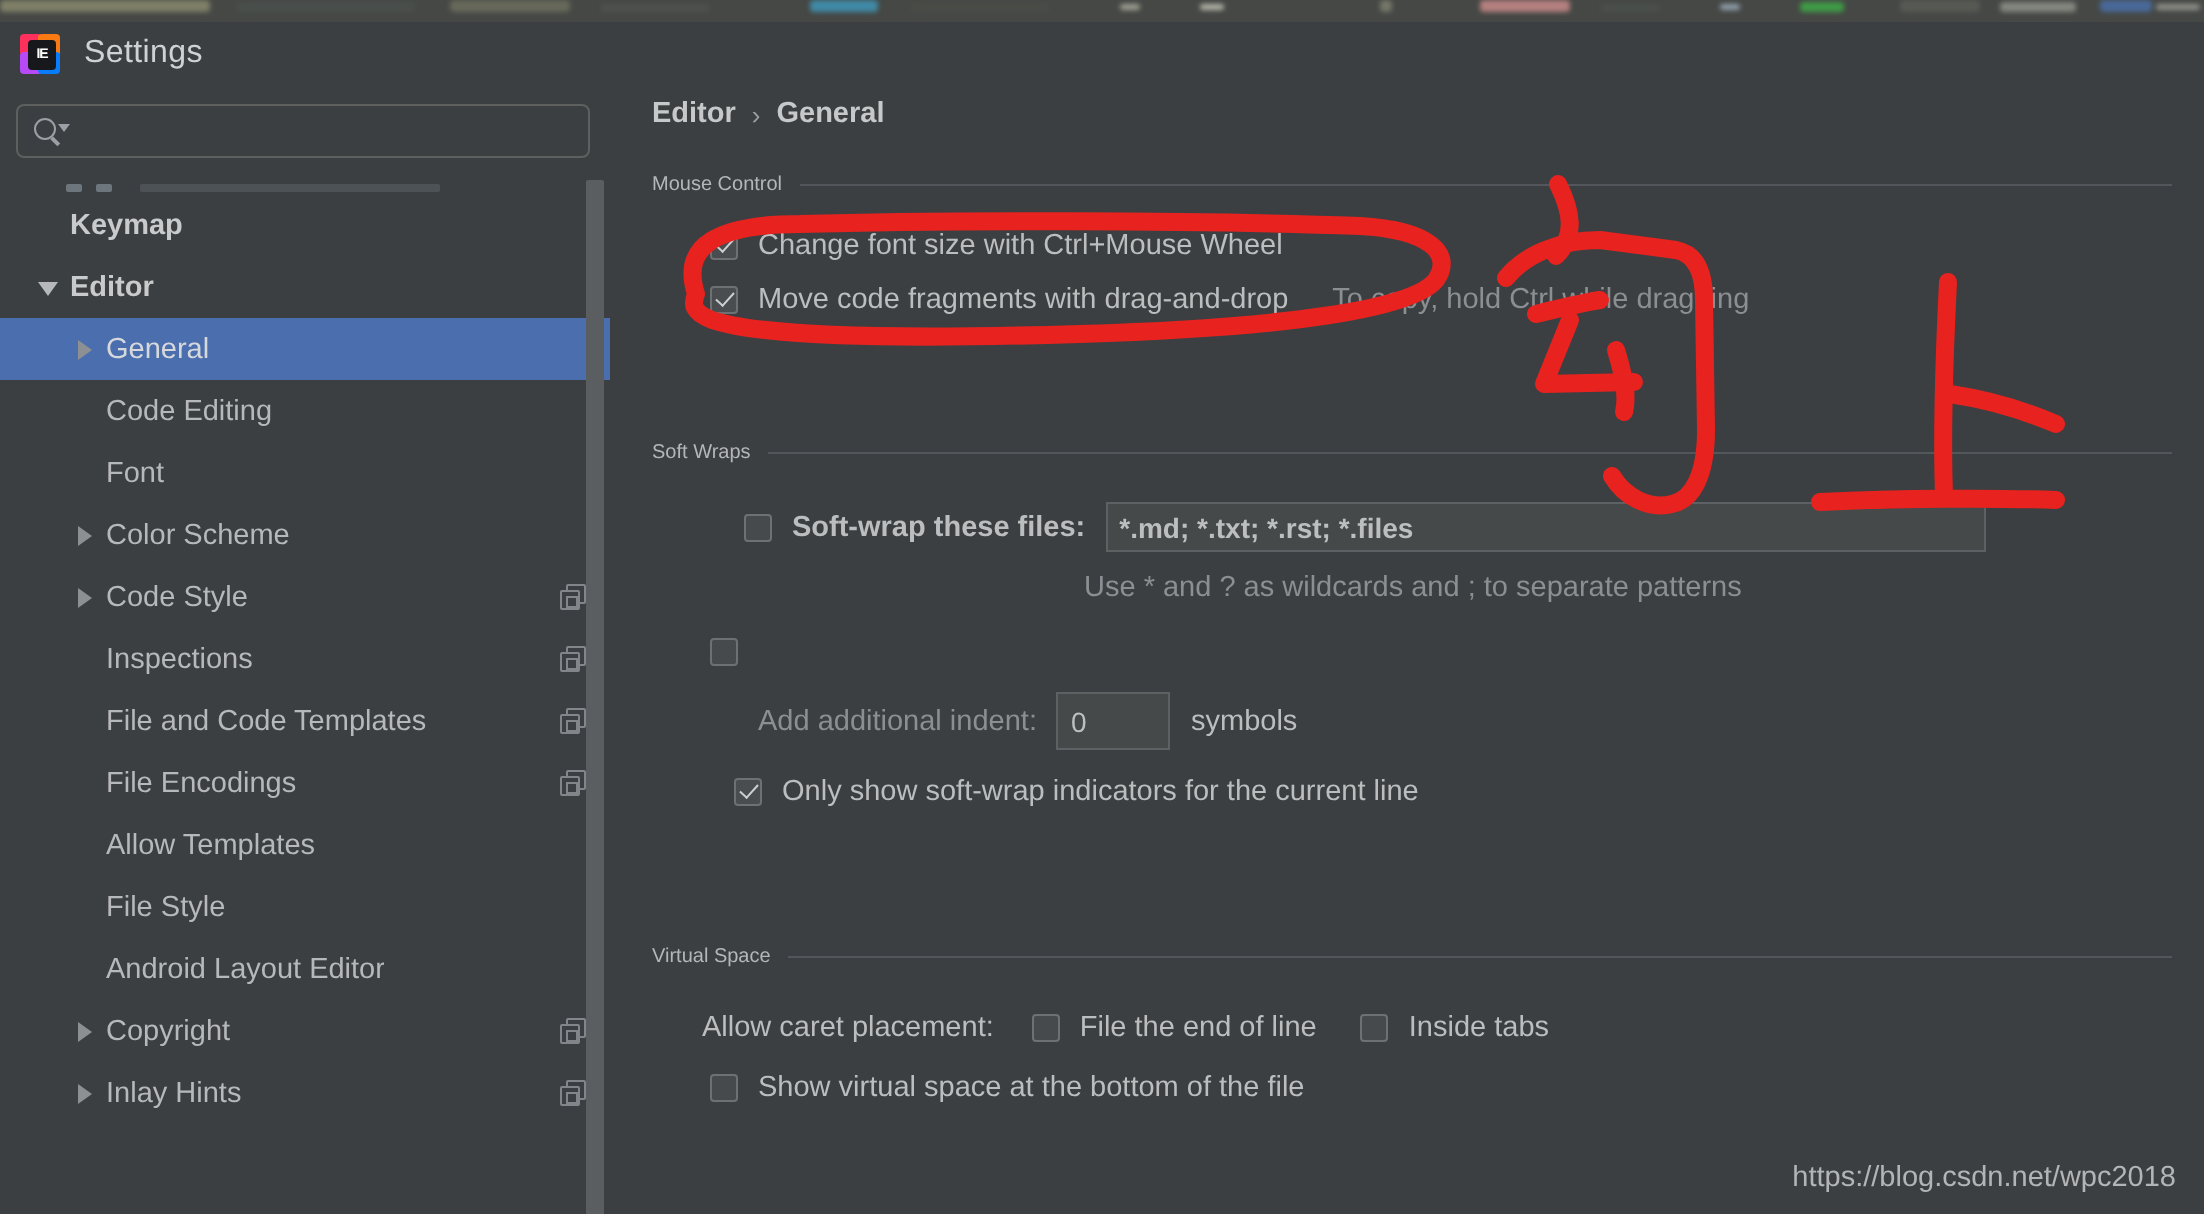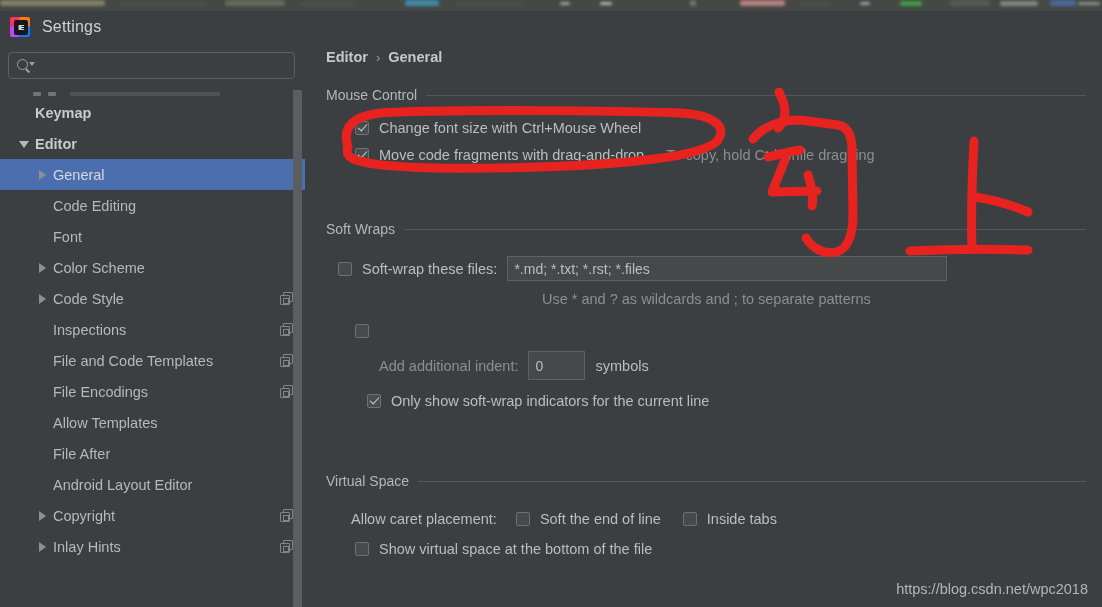--- a/index.html
+++ b/index.html
@@ -114,21 +114,21 @@
   .content { position:absolute; left:305px; top:43px; width:797px; height:564px; background:#3c3f41; }
   .breadcrumb {
     position:absolute; left:21px; top:6px;
     font-size:14.5px; font-weight:bold; color:#c6c8ca;
     display:flex; align-items:center; gap:8px;
   }
   .breadcrumb .sep { color:#9a9d9f; font-weight:normal; font-size:13px; }
 
   .group { position:absolute; left:21px; width:760px; }
   .group-head { display:flex; align-items:center; gap:9px; }
-  .group-head .gtitle { font-size:14px; color:#b4b6b8; white-space:nowrap; }
+  .group-head .gtitle { font-size:10px; color:#b4b6b8; white-space:nowrap; }
   .group-head .gline { flex:1; height:1px; background:#53565a; }
 
   .row { display:flex; align-items:center; font-size:14.5px; color:#bbbdbf; }
   .cb {
     width:14px; height:14px; flex:0 0 auto; position:relative;
     border:1px solid #6d7174; border-radius:2px; background:#4a4d4f;
   }
   .cb.checked::after {
     content:""; position:absolute; left:4px; top:0px;
     width:4px; height:8px; border:solid #cdd0d3; border-width:0 1.8px 1.8px 0;
@@ -273,21 +273,21 @@
           </span>
         </div>
         <div class="node">
           <span style="width: 36px; flex: 0 0 auto;"></span>
           <span class="twisty"></span>
           <span class="lbl">Allow Templates</span>
         </div>
         <div class="node">
           <span style="width: 36px; flex: 0 0 auto;"></span>
           <span class="twisty"></span>
-          <span class="lbl">File After</span>
+          <span class="lbl">File Style</span>
         </div>
         <div class="node">
           <span style="width: 36px; flex: 0 0 auto;"></span>
           <span class="twisty"></span>
           <span class="lbl">Android Layout Editor</span>
         </div>
         <div class="node">
           <span style="width: 36px; flex: 0 0 auto;"></span>
           <span class="twisty right"></span>
           <span class="lbl">Copyright</span>
@@ -335,21 +335,21 @@
         <span class="hint" style="margin-left:22px;">To copy, hold Ctrl while dragging</span>
       </div>
     </div>
 
     <div class="group" style="top:178px;">
       <div class="group-head">
         <span class="gtitle">Soft Wraps</span>
         <span class="gline"></span>
       </div>
 
-      <div class="row" style="margin-top:19px; margin-left:12px;">
+      <div class="row" style="margin-top:19px; margin-left:46px;font-weight:bold;">
         <span class="cb plain"></span>
         <span class="cb-label">Soft-wrap these files:</span>
         <span class="field" style="margin-left:10px; width:440px;">*.md; *.txt; *.rst; *.files</span>
       </div>
 
       <div class="row" style="margin-top:10px; margin-left:216px;">
         <span class="hint">Use * and ? as wildcards and ; to separate patterns</span>
       </div>
 
       <div class="row" style="margin-top:17px; margin-left:29px;">
@@ -370,21 +370,21 @@
 
     <div class="group" style="top:430px;">
       <div class="group-head">
         <span class="gtitle">Virtual Space</span>
         <span class="gline"></span>
       </div>
 
       <div class="row" style="margin-top:22px; margin-left:25px;">
         <span>Allow caret placement:</span>
         <span class="cb plain" style="margin-left:19px;"></span>
-        <span class="cb-label">Soft the end of line</span>
+        <span class="cb-label">File the end of line</span>
         <span class="cb plain" style="margin-left:22px;"></span>
         <span class="cb-label">Inside tabs</span>
       </div>
 
       <div class="row" style="margin-top:14px; margin-left:29px;">
         <span class="cb plain"></span>
         <span class="cb-label">Show virtual space at the bottom of the file</span>
       </div>
     </div>
 

